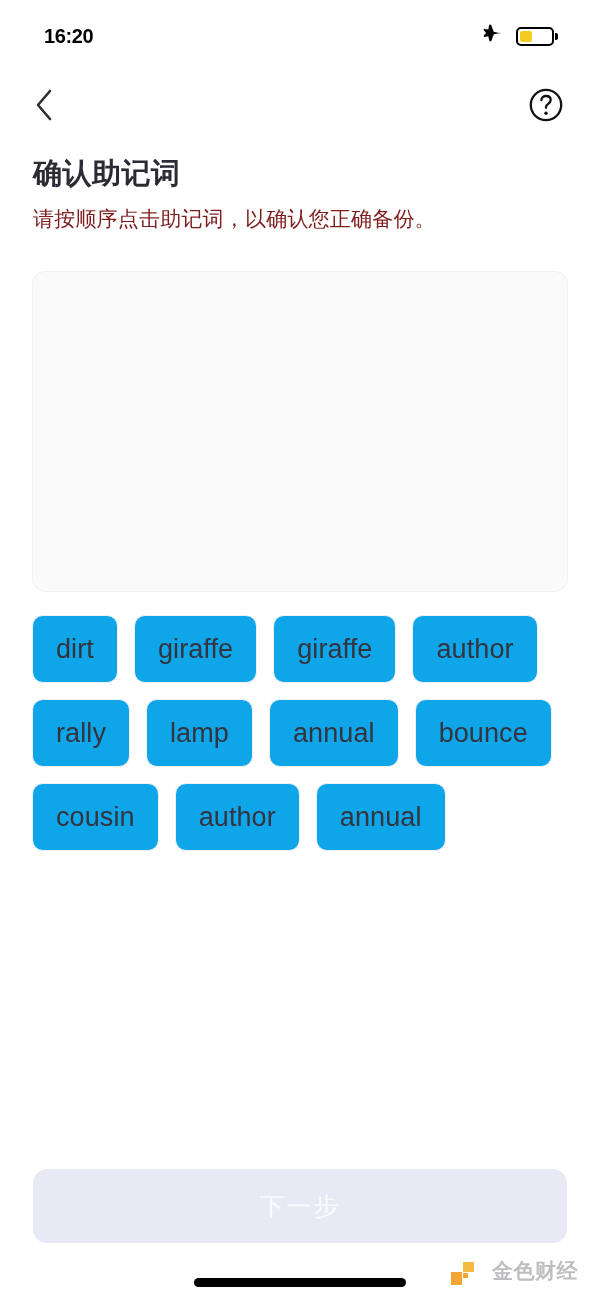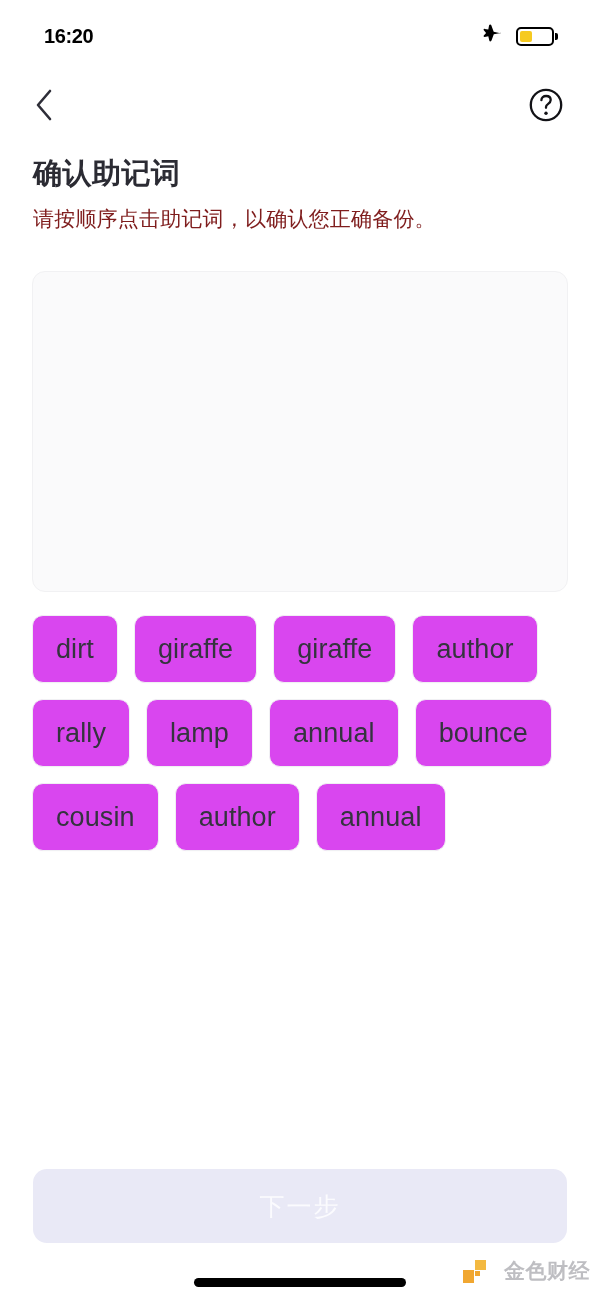--- a/index.html
+++ b/index.html
@@ -125,21 +125,21 @@
 
   
   .word-bank {
     padding: 23px 32px 0 32px;
     display: flex;
     flex-wrap: wrap;
     gap: 16px 16px;
     align-content: flex-start;
   }
   .word-chip {
-    background: #d946ef;
+    background: #0ea5e9;
     border: 1px solid #f0f0f3;
     border-radius: 11px;
     height: 68px;
     min-width: 84px;
     padding: 0 23px;
     display: flex;
     align-items: center;
     justify-content: center;
     font-size: 27px;
     color: #34343e;
@@ -177,24 +177,24 @@
     transform: translateX(-50%);
     width: 212px;
     height: 9px;
     background: #000000;
     border-radius: 5px;
   }
 
   
   .watermark {
     position: absolute;
-    right: 10px;
+    right: 22px;
     bottom: 14px;
     display: flex;
-    align-items: center;
+    align-items: flex-end;
     gap: 18px;
     opacity: 0.92;
   }
   .wm-mark {
     position: relative;
     width: 23px;
     height: 23px;
   }
   .wm-sq-a {
     position: absolute;

